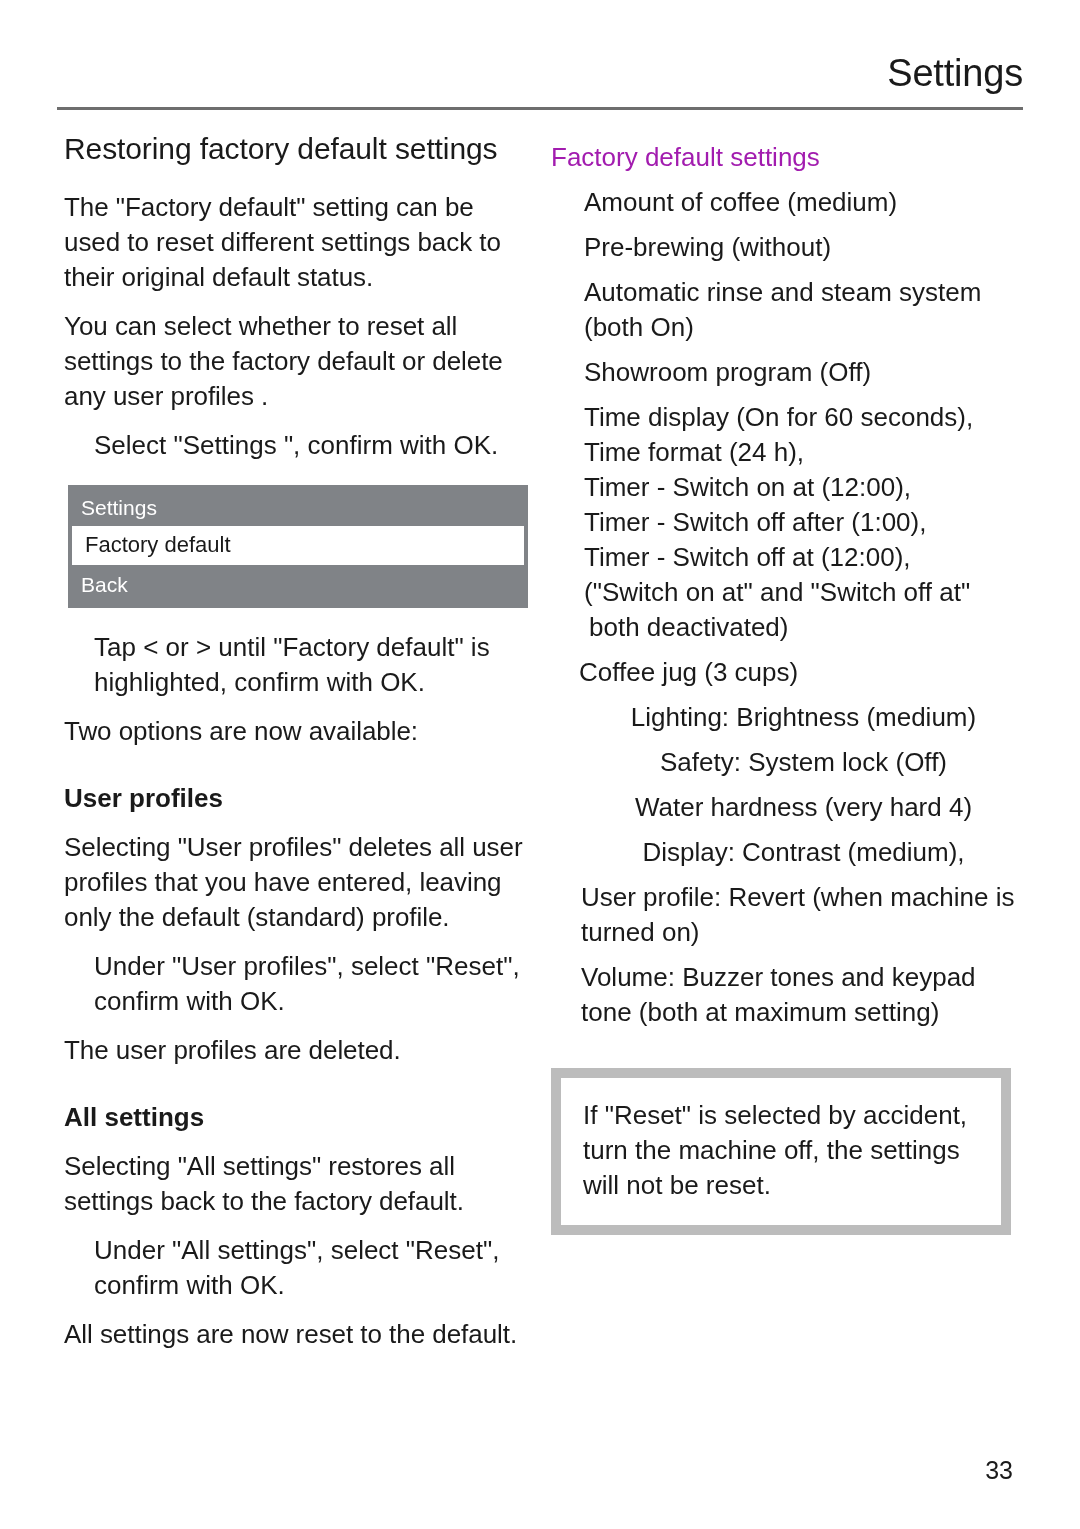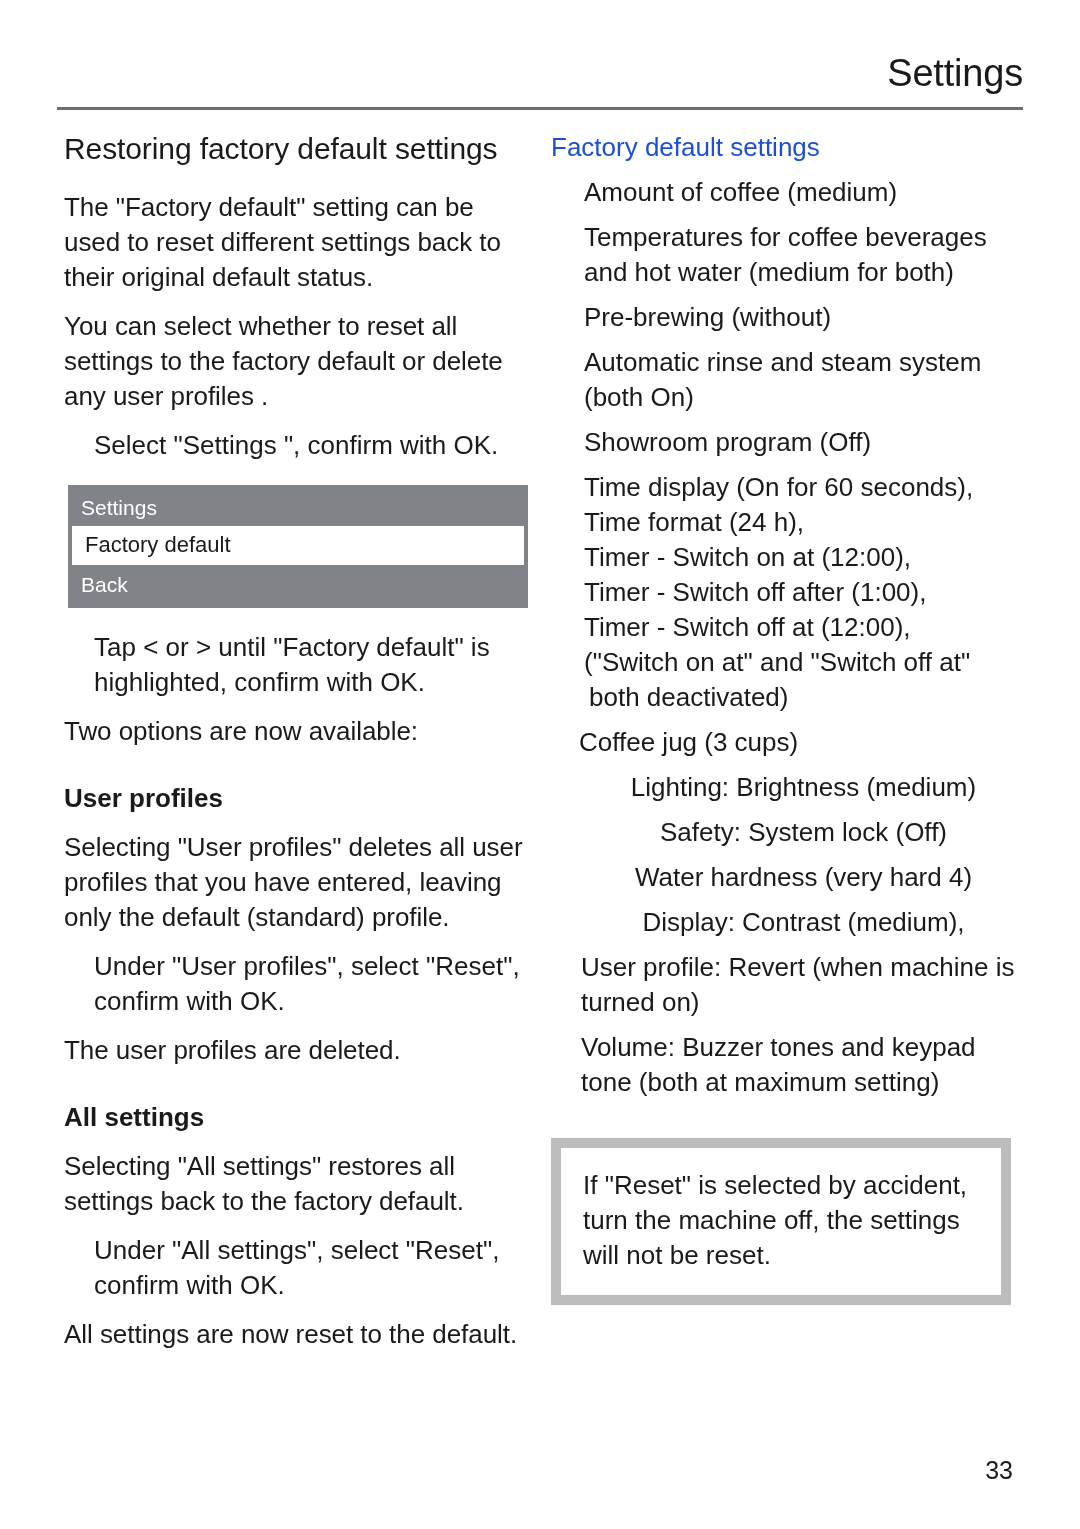--- a/index.html
+++ b/index.html
@@ -112,21 +112,22 @@
     color: #ffffff;
     font-size: 21px;
     line-height: 28px;
     padding: 6px 0 0 13px;
   }
 
   
   .rc-head {
     font-size: 26px;
     line-height: 35px;
-    color: #1d4ed8;
+    color: #a21caf;
+    margin-top: 10px;
   }
   .rc-item {
     font-size: 26px;
     line-height: 35px;
     color: #1a1a1a;
     padding-left: 33px;
     margin-top: 10px;
   }
   .rc-item.i-28 { padding-left: 28px; }
   .rc-item.i-30 { padding-left: 30px; }
@@ -237,24 +238,20 @@
   </div>
 
   <div class="col col-right">
 
     <div class="rc-head">Factory default settings</div>
 
     <div class="rc-item">
       <span>Amount of coffee (medium)</span>
     </div>
 
-    <div class="rc-item">
-      <span>Temperatures for coffee beverages</span>
-      <span class="cont0">and hot water (medium for both)</span>
-    </div>
 
     <div class="rc-item">
       <span>Pre-brewing (without)</span>
     </div>
 
     <div class="rc-item">
       <span>Automatic rinse and steam system</span>
       <span class="cont0">(both On)</span>
     </div>
 

